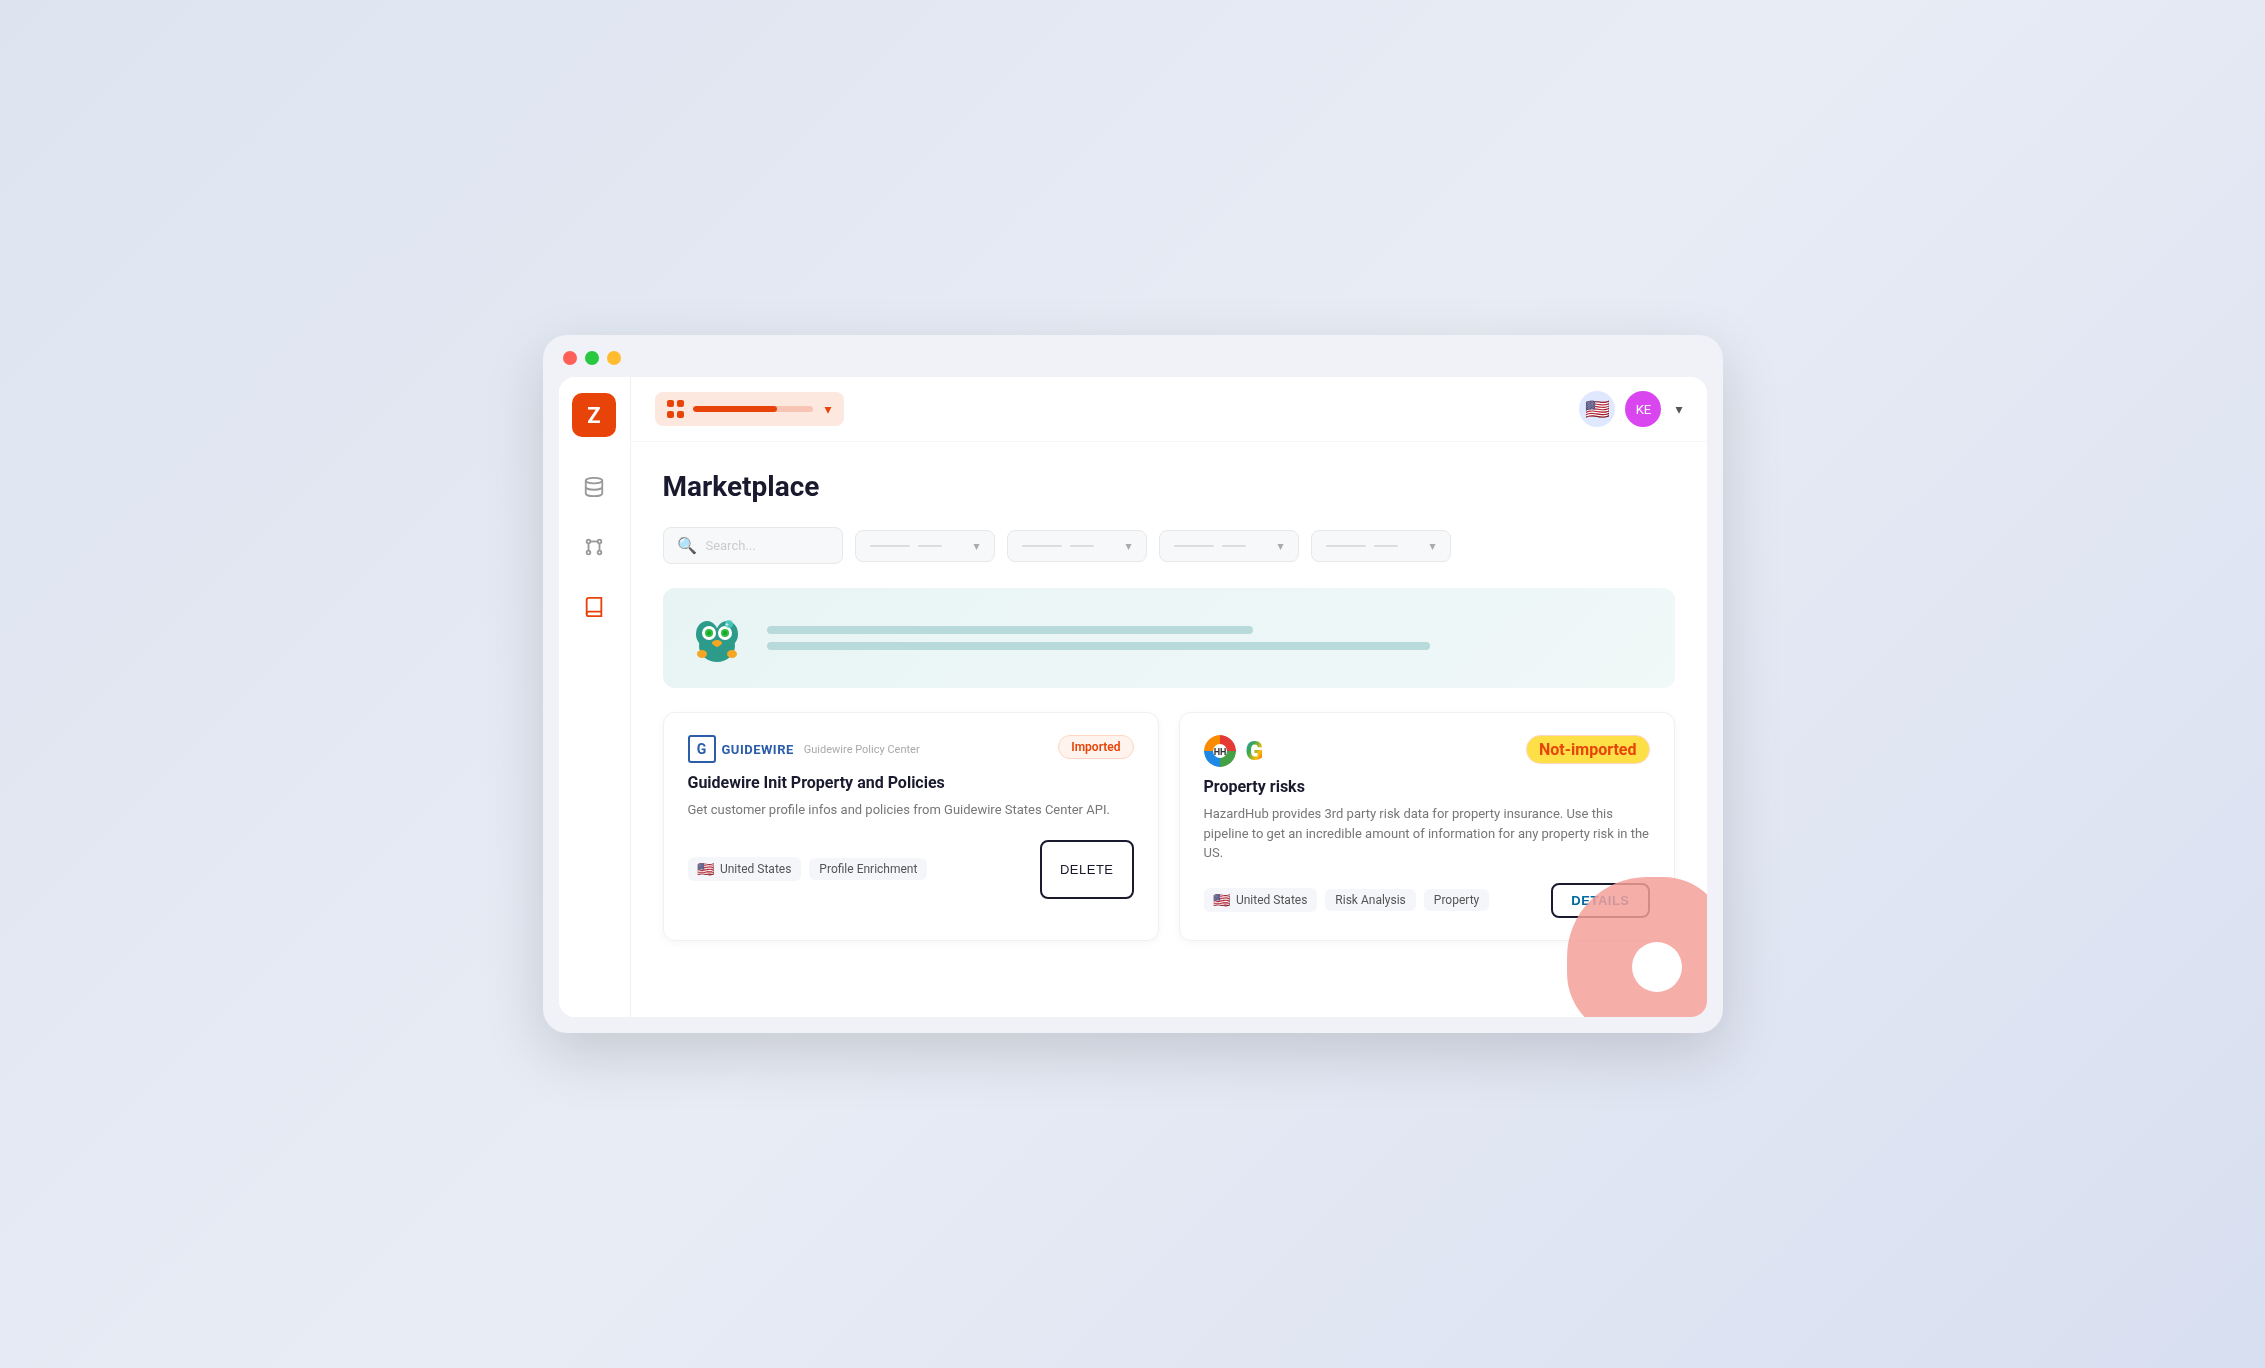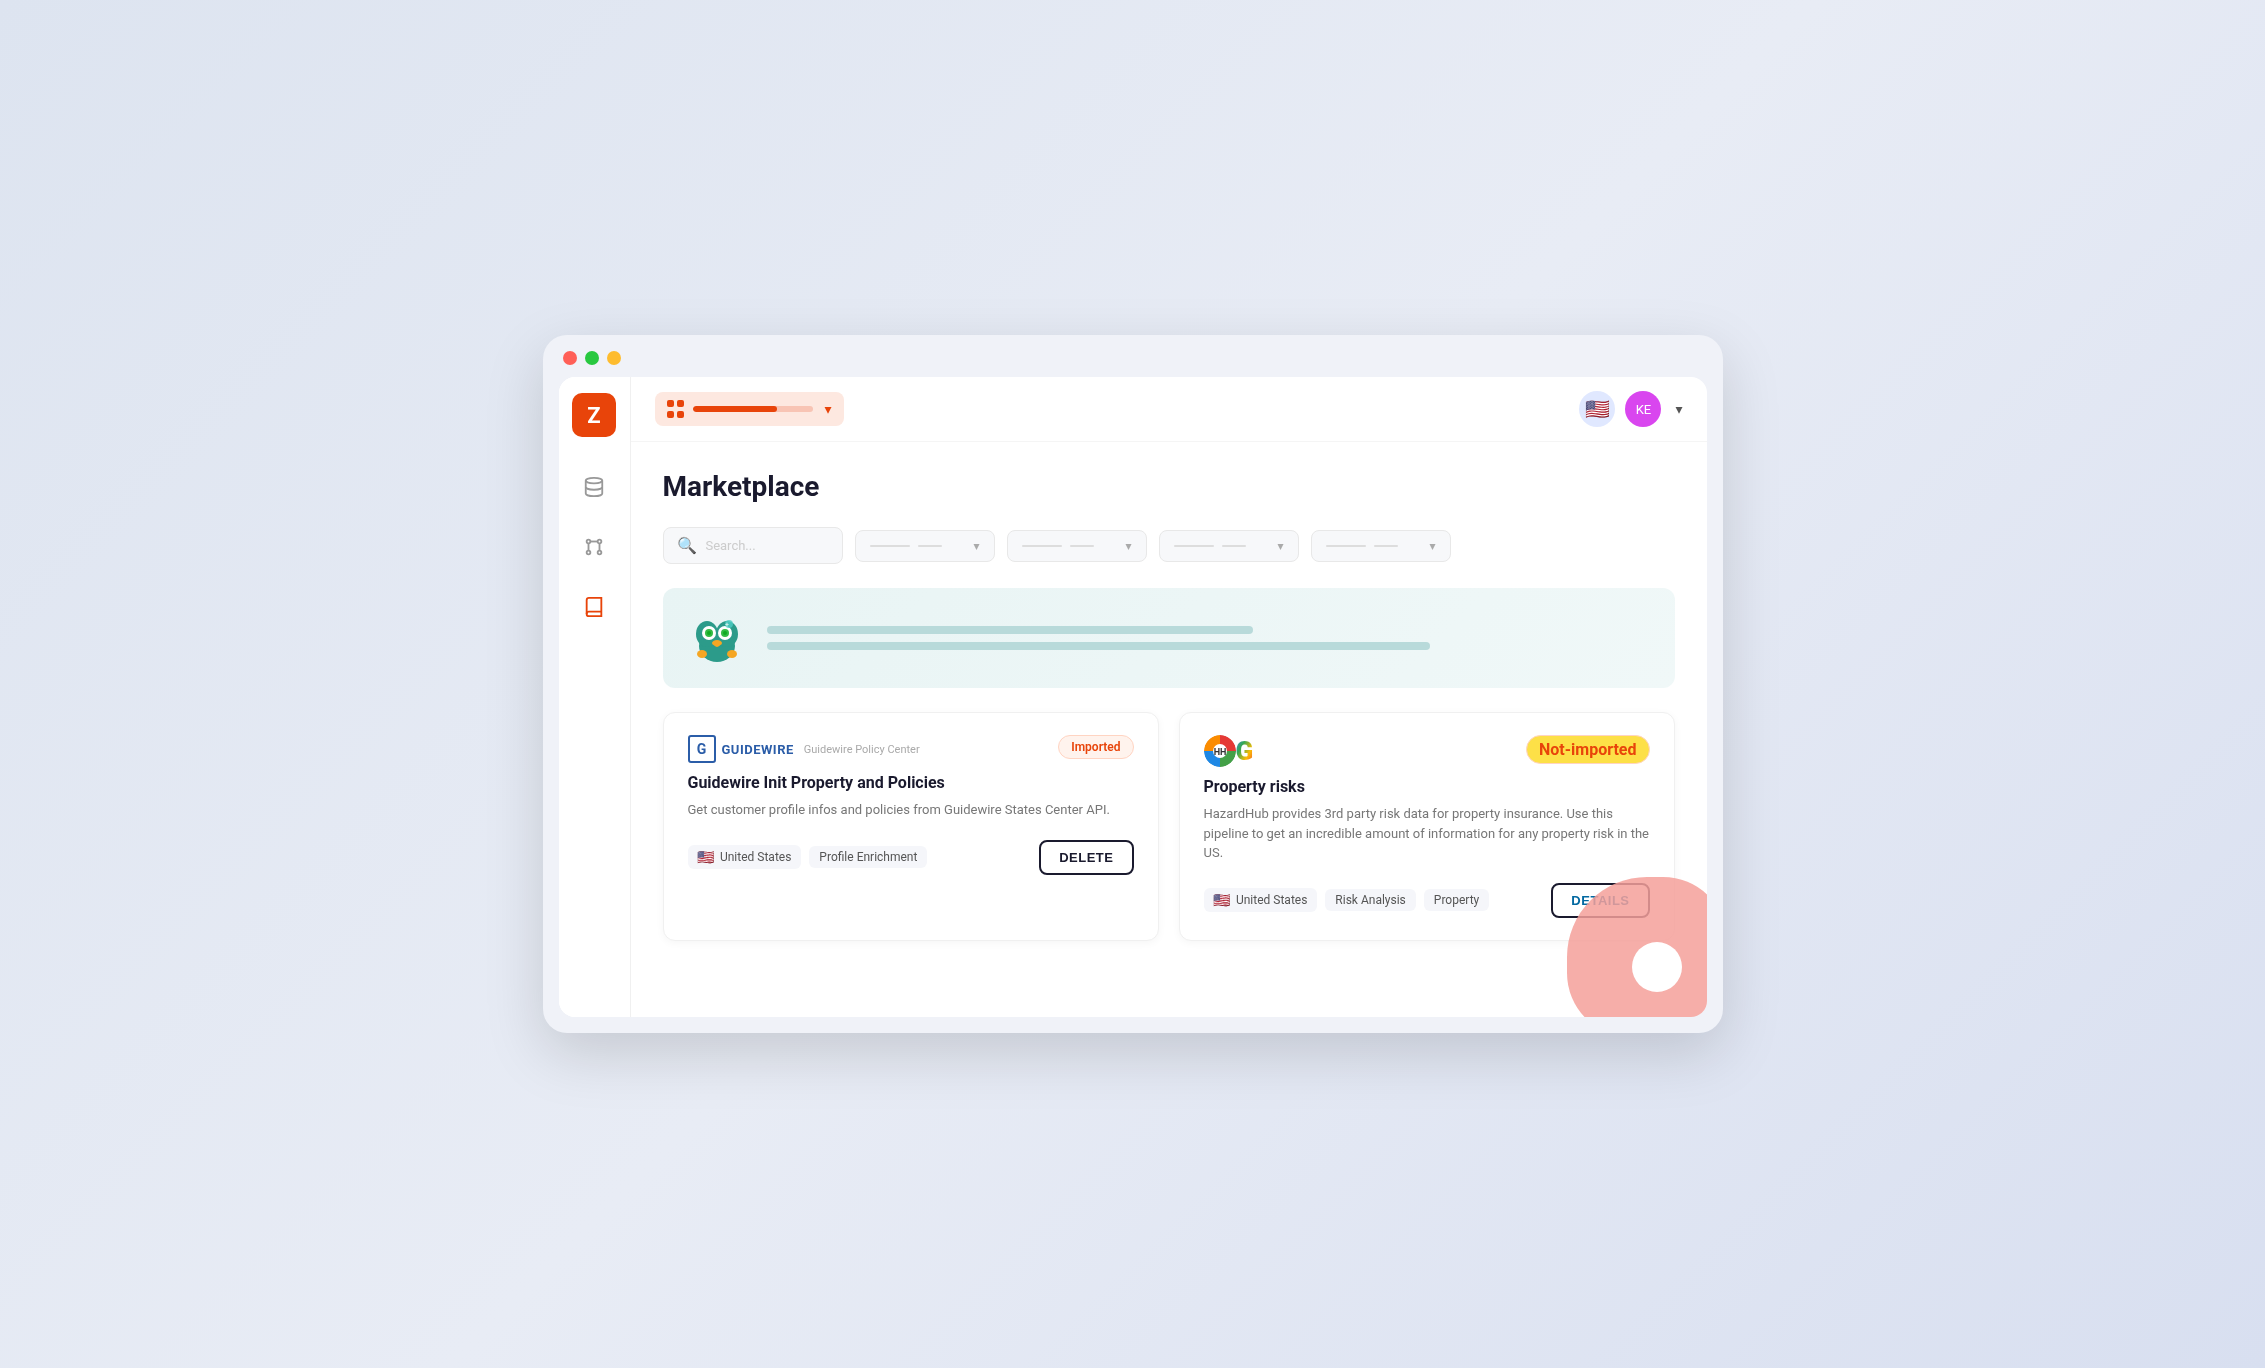--- a/index.html
+++ b/index.html
@@ -370,43 +370,43 @@
       padding: 4px 10px;
       font-size: 12px;
       color: #555;
     }
     .tag-flag { font-size: 14px; }
     .btn-delete {
       border: 2px solid #1a1a2e;
       background: white;
       color: #1a1a2e;
       border-radius: 8px;
-      padding: 8px 18px;
+      padding: 20px 18px;
       font-size: 13px;
-      font-weight: 700;
+      font-weight: 400;
       cursor: pointer;
       letter-spacing: 0.5px;
     }
     .btn-details {
       border: 2px solid #1a1a2e;
       background: white;
       color: #0369a1;
       border-radius: 8px;
       padding: 8px 18px;
       font-size: 13px;
       font-weight: 700;
       cursor: pointer;
       letter-spacing: 0.5px;
     }
 
     
     .hazardhub-logos {
       display: flex;
       align-items: center;
-      gap: 0;
+      gap: 10px;
     }
 
     
     .pink-blob {
       position: absolute;
       bottom: -20px;
       right: -20px;
       width: 160px;
       height: 160px;
       background: #f5a09a;

